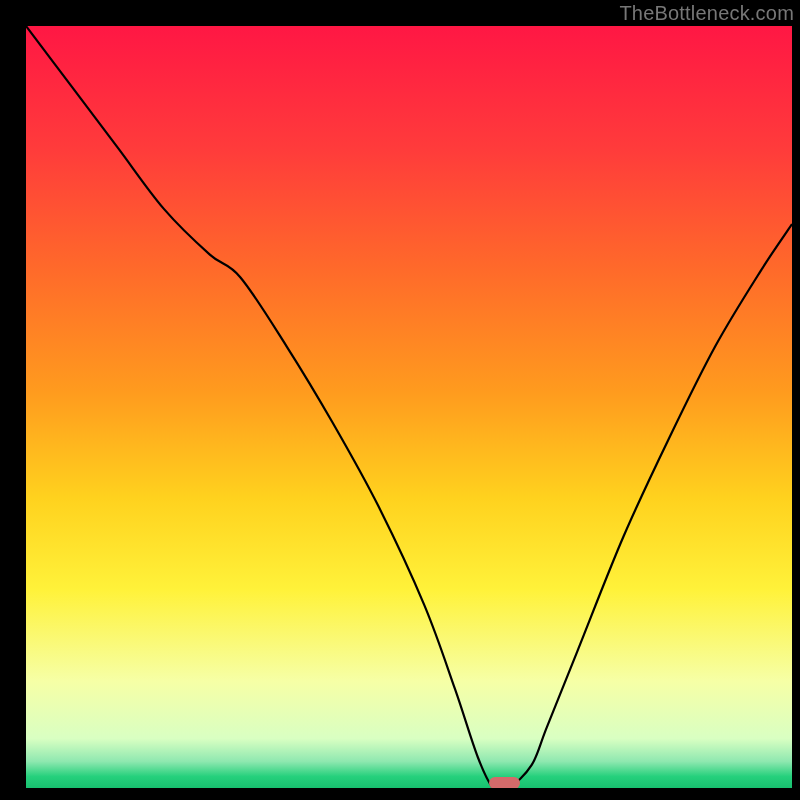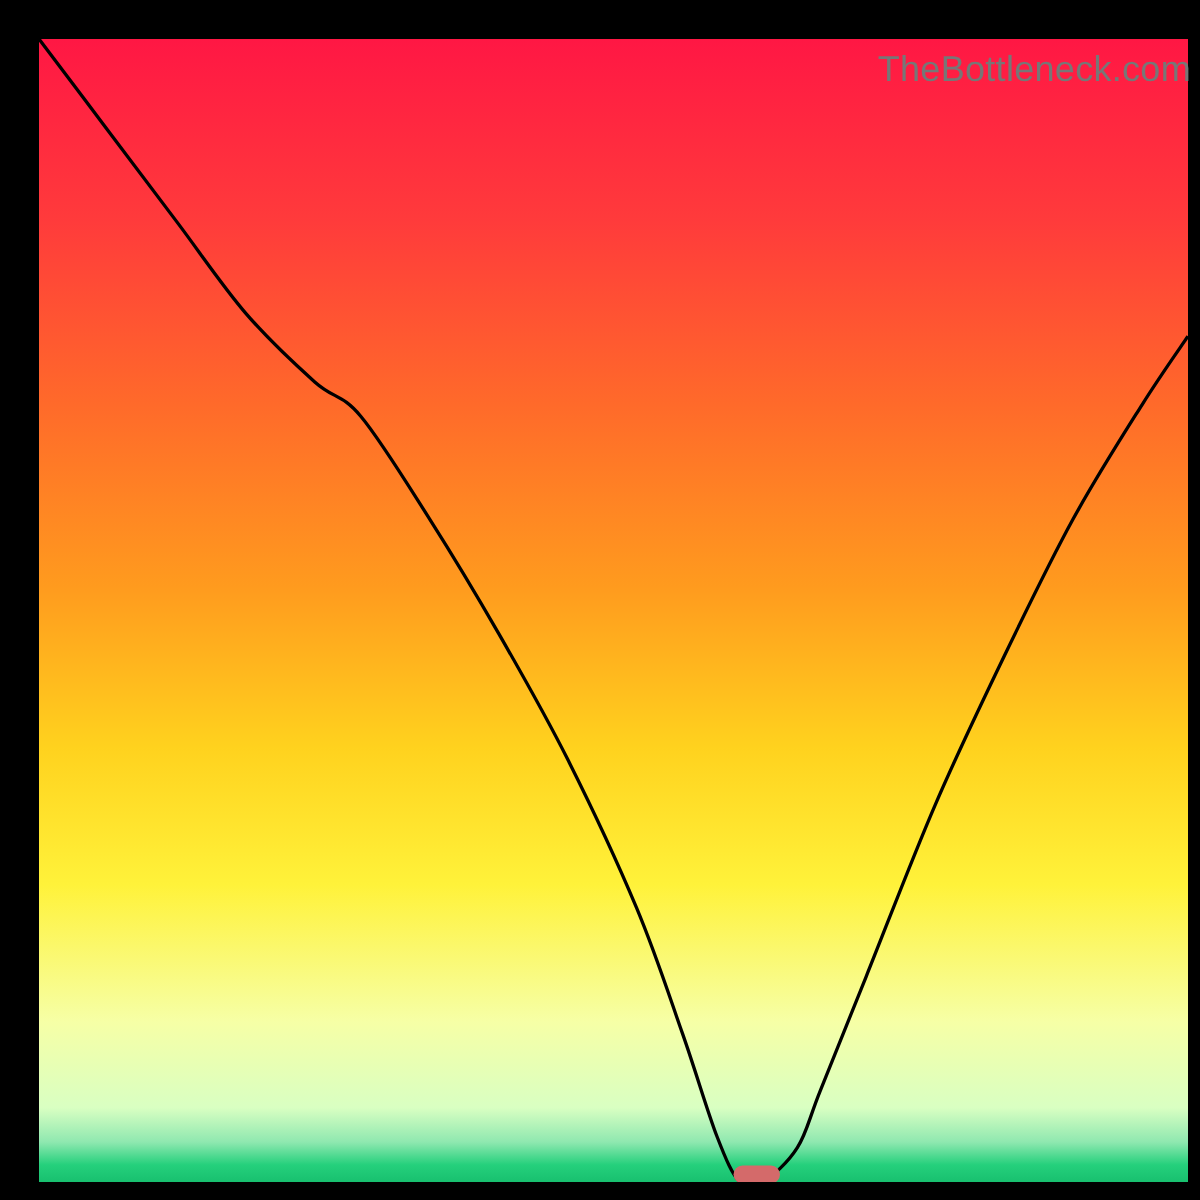--- a/index.html
+++ b/index.html
@@ -15,25 +15,24 @@
     position: relative;
     width: 800px;
     height: 800px;
     background: #000;
   }
   .watermark {
     position: absolute;
     top: 2px;
     right: 6px;
     color: #777;
-    font-size: 24px;
+    font-size: 20px;
     font-weight: 500;
     letter-spacing: 0.2px;
     z-index: 10;
-    margin-top: 31px;
   }
   
   .plot {
     position: absolute;
     left: 26px;
     top: 26px;
     width: 766px;   
     height: 762px;  
     overflow: hidden;
   }

